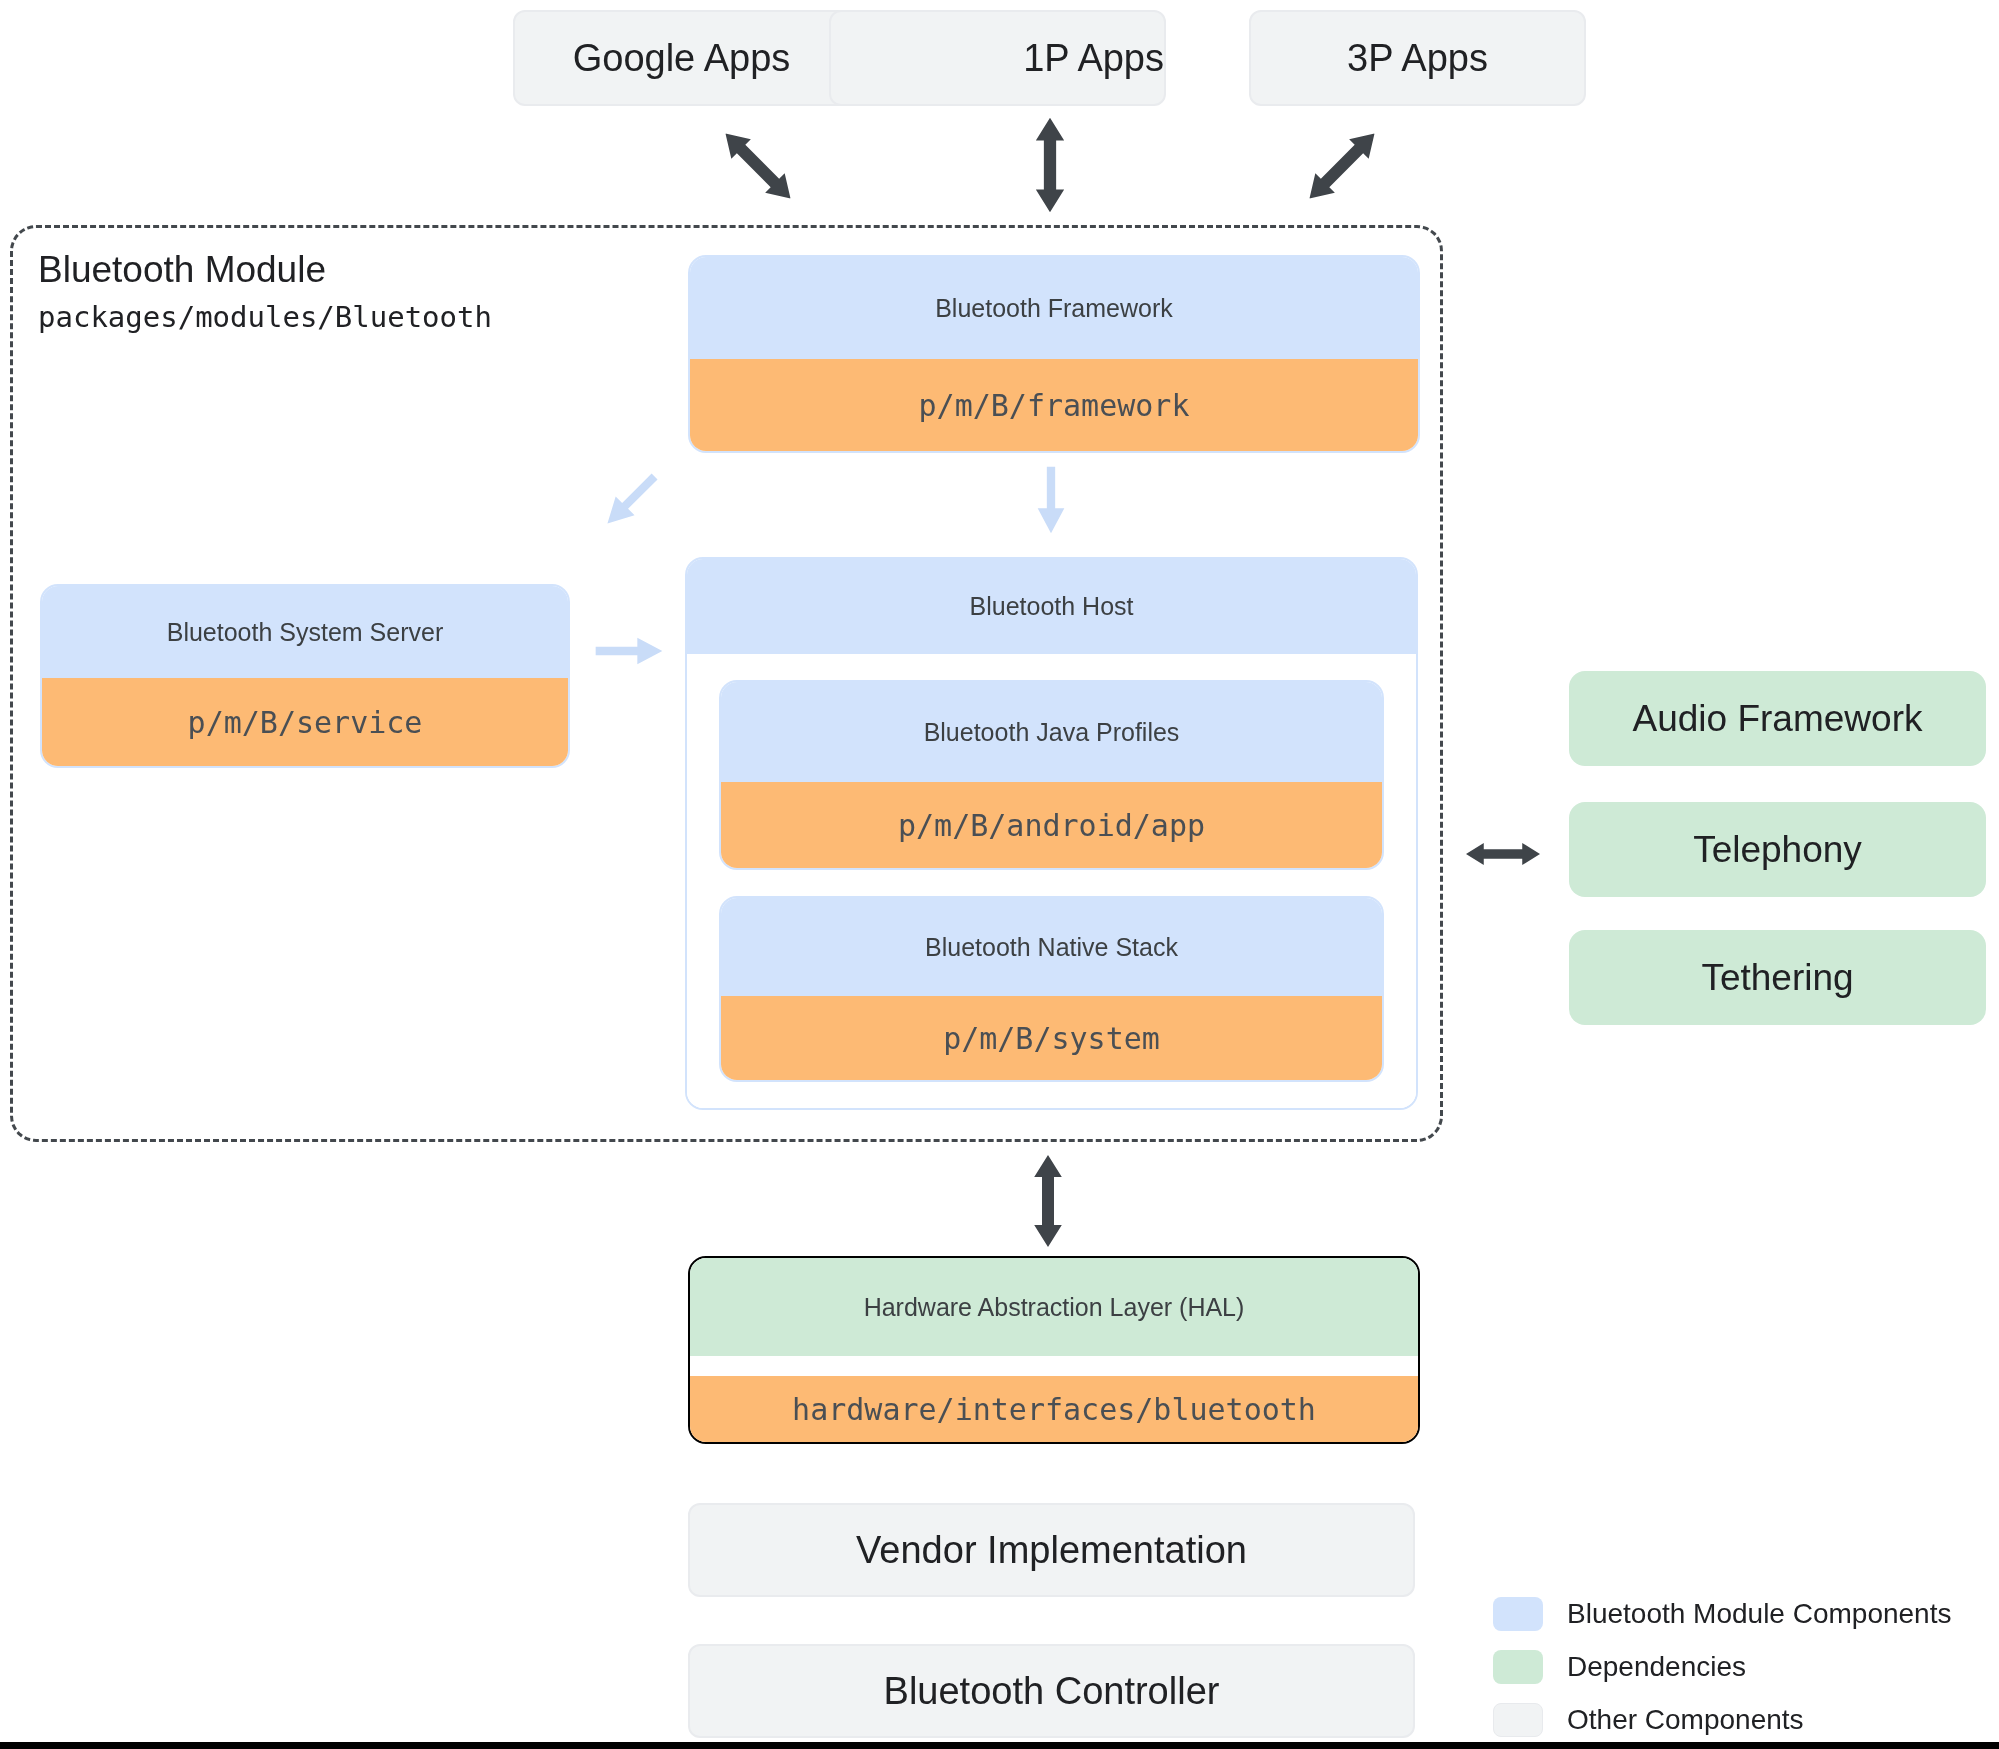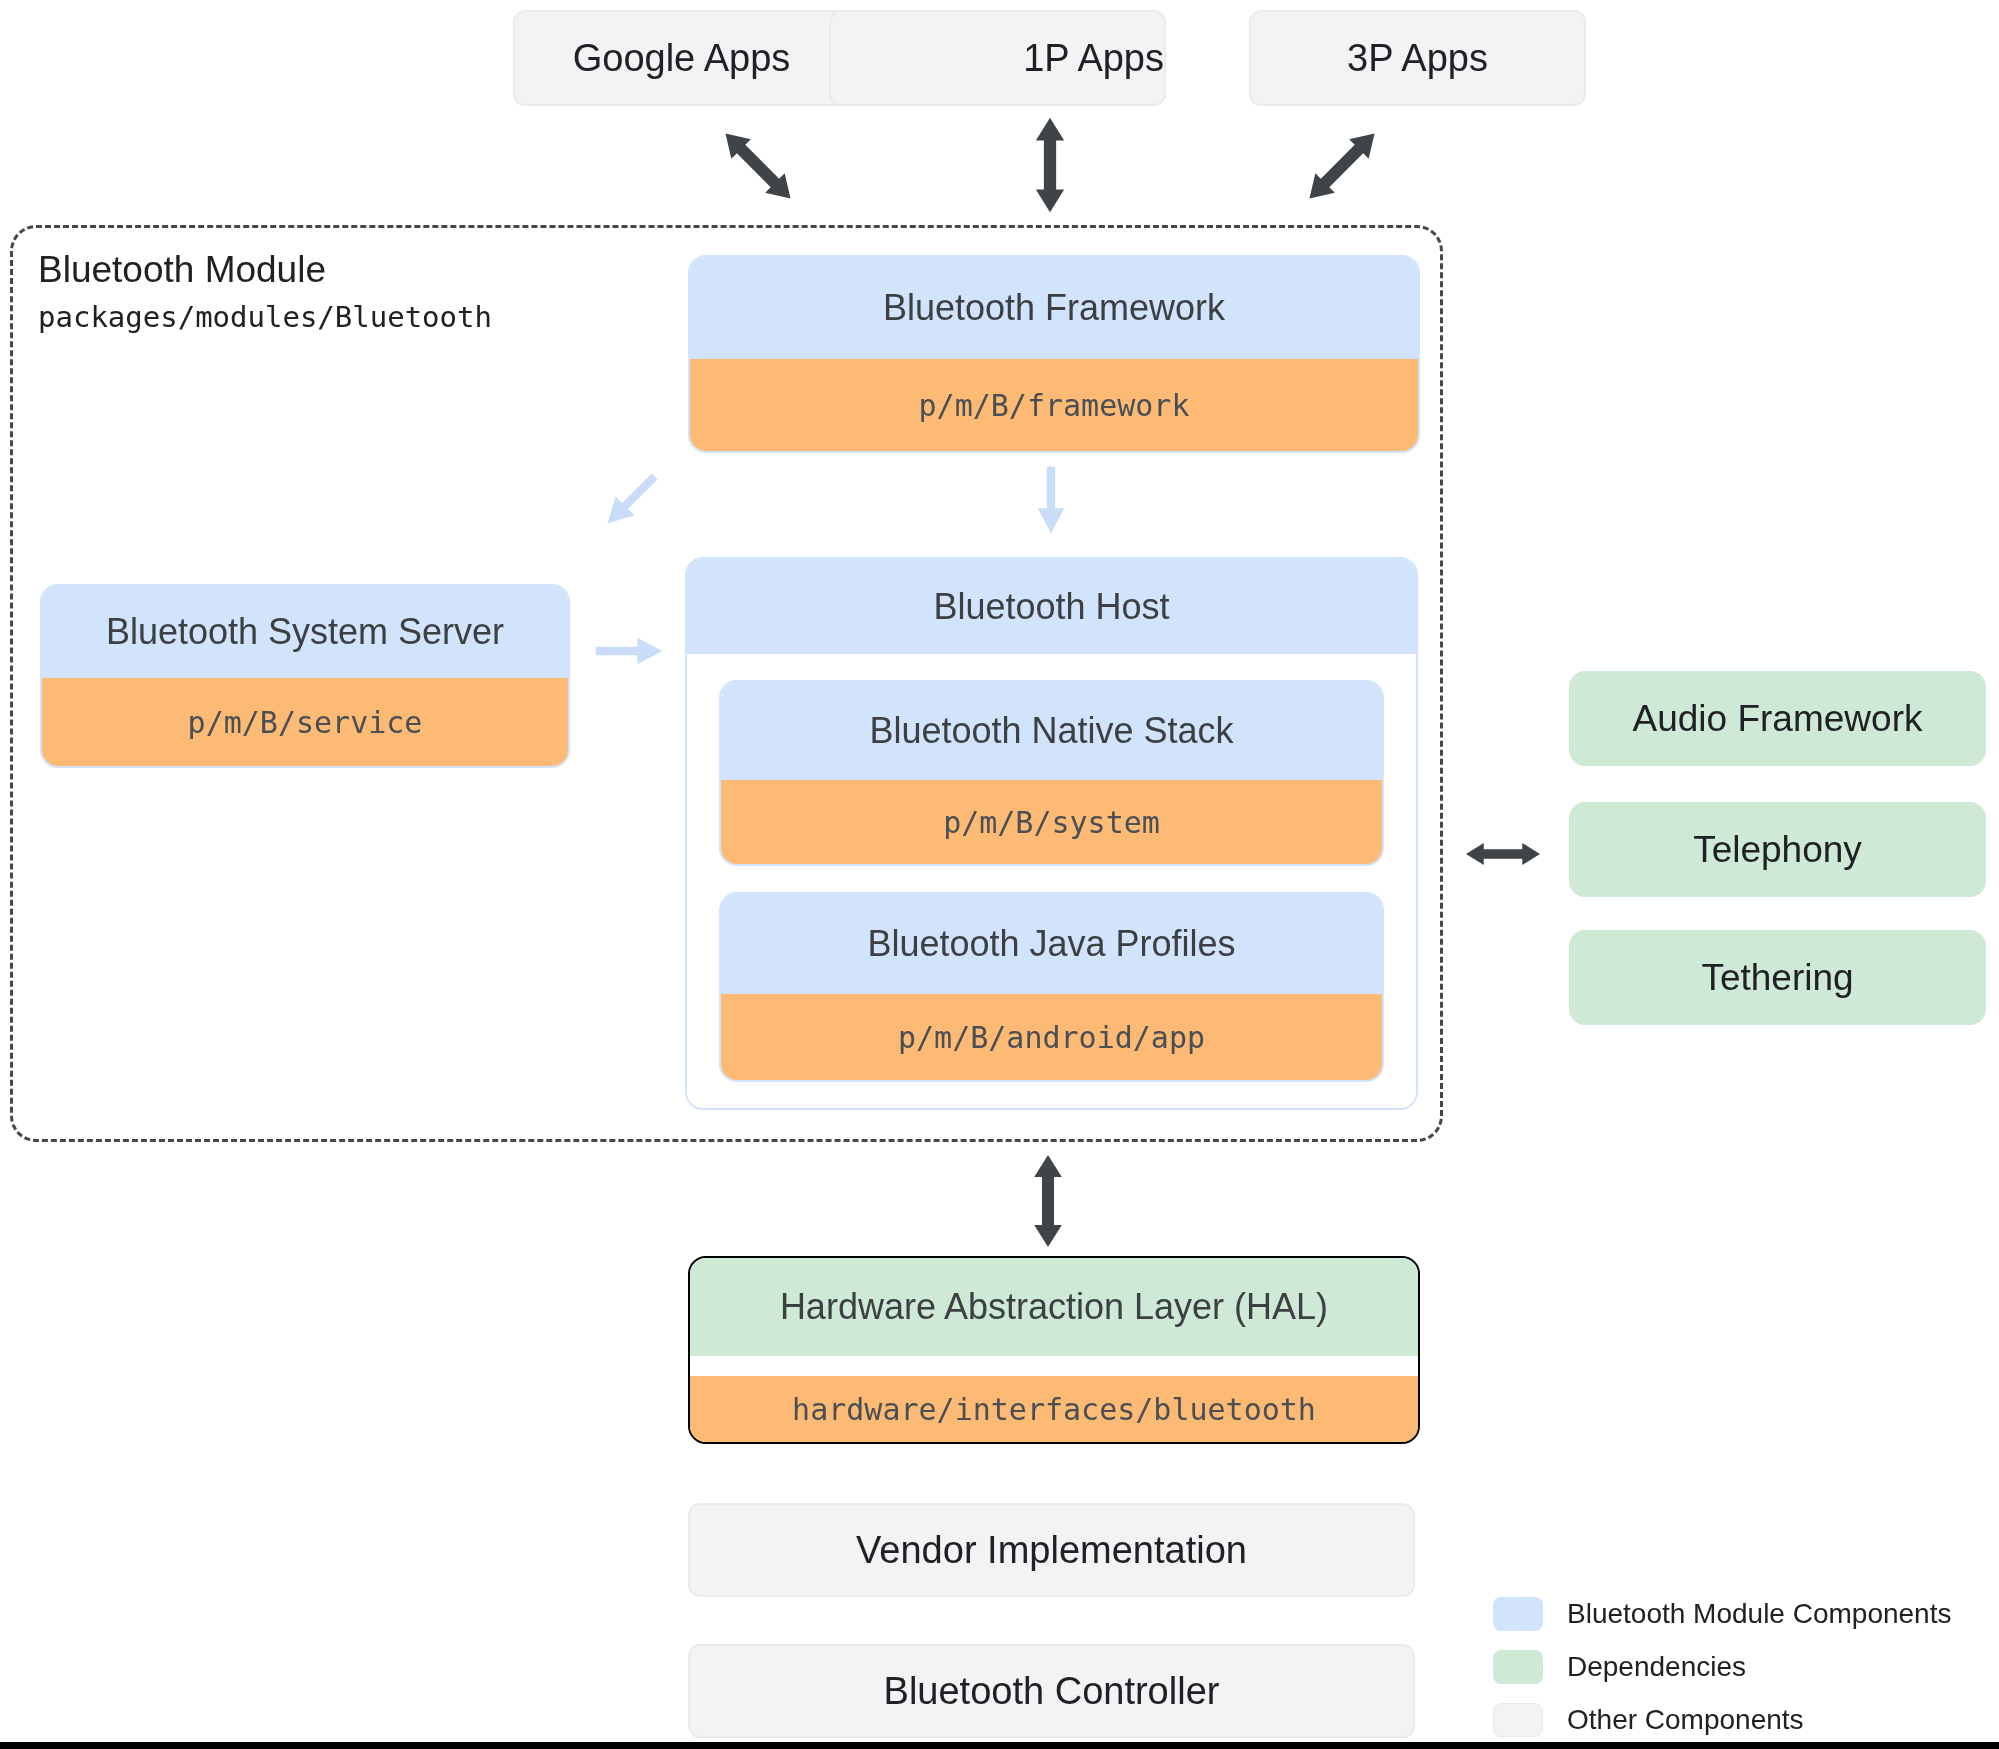--- a/index.html
+++ b/index.html
@@ -22,21 +22,21 @@
   .module-path{font-family:"DejaVu Sans Mono",monospace;font-size:29px;color:#202124;margin-top:8px;}
   
   .comp{
     border-radius:18px;overflow:hidden;box-sizing:border-box;background:#ffffff;
     display:flex;flex-direction:column;
   }
   .comp.blue{border:2px solid #d2e3fc;}
   .comp.green{border:2px solid #000000;gap:20px;}
   .comp-header{
     display:flex;align-items:center;justify-content:center;
-    font-size:36px;color:#3c4043;flex:0 0 auto;
+    font-size:25px;color:#3c4043;flex:0 0 auto;
   }
   .comp.blue .comp-header{background:#d2e3fc;}
   .comp.green .comp-header{background:#ceead6;}
   .comp-body{
     flex:1 1 auto;display:flex;align-items:center;justify-content:center;
     font-family:"DejaVu Sans Mono",monospace;font-size:30px;color:#4a4f54;background:#fdba74;
   }
   
   .host-body{padding:26px 32px;display:flex;flex-direction:column;gap:26px;background:#ffffff;}
   
@@ -114,27 +114,27 @@
 
   <div class="abs" style="left:590px;top:636px;width:78px;height:30px;">
     <svg class="arrow-svg" width="78" height="30" viewBox="0 0 80 36">
       <polygon fill="#c9dcf8" points="0,13 50,13 50,2 80,18 50,34 50,23 0,23"></polygon>
     </svg>
   </div>
 
   <div class="abs comp blue" style="left:685px;top:557px;width:733px;height:553px;">
     <div class="comp-header" style="height:95px;">Bluetooth Host</div>
     <div class="host-body">
+      <div class="comp blue" style="height:190px;">
+        <div class="comp-header" style="height:100px;">Bluetooth Java Profiles</div>
+        <div class="comp-body">p/m/B/android/app</div>
+      </div>
       <div class="comp blue" style="height:186px;">
         <div class="comp-header" style="height:98px;">Bluetooth Native Stack</div>
         <div class="comp-body">p/m/B/system</div>
-      </div>
-      <div class="comp blue" style="height:190px;">
-        <div class="comp-header" style="height:100px;">Bluetooth Java Profiles</div>
-        <div class="comp-body">p/m/B/android/app</div>
       </div>
     </div>
   </div>
 
   <div class="abs" style="left:1466px;top:839px;width:74px;height:30px;">
     <svg class="arrow-svg" width="74" height="30" viewBox="0 0 100 36">
       <polygon fill="#3f4449" points="0,18 24,3 24,11.5 76,11.5 76,3 100,18 76,33 76,24.5 24,24.5 24,33"></polygon>
     </svg>
   </div>
 

